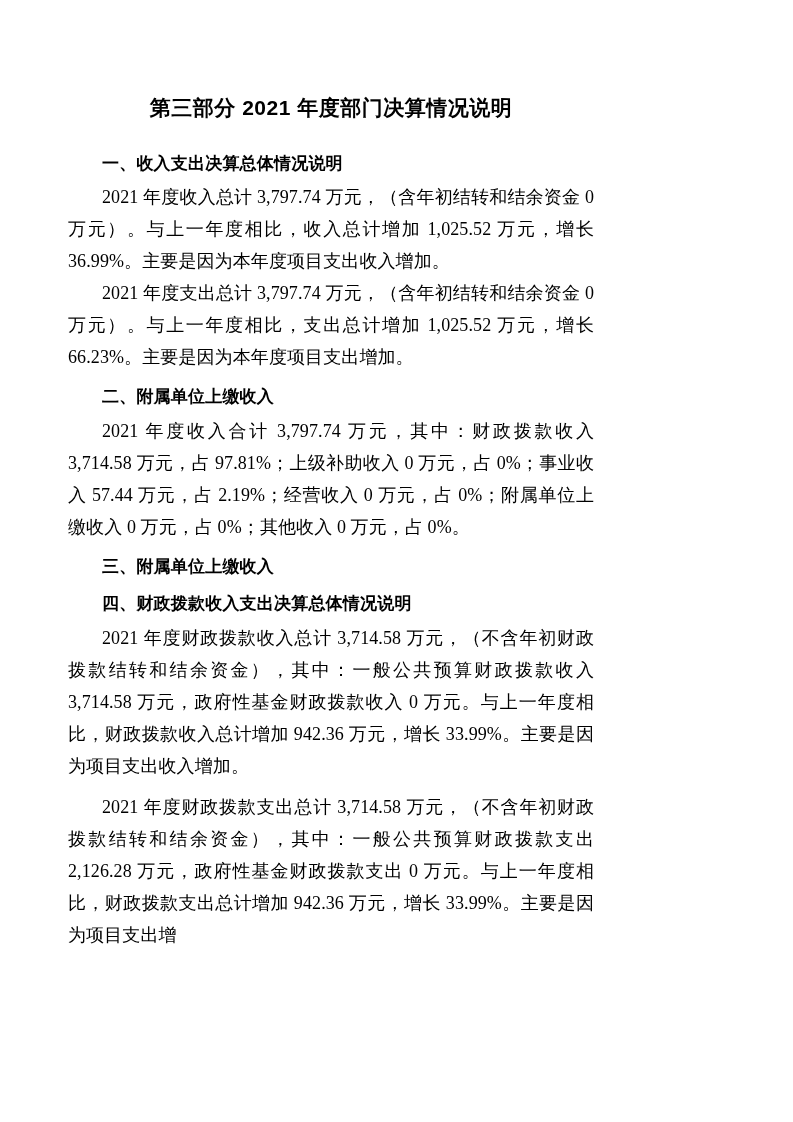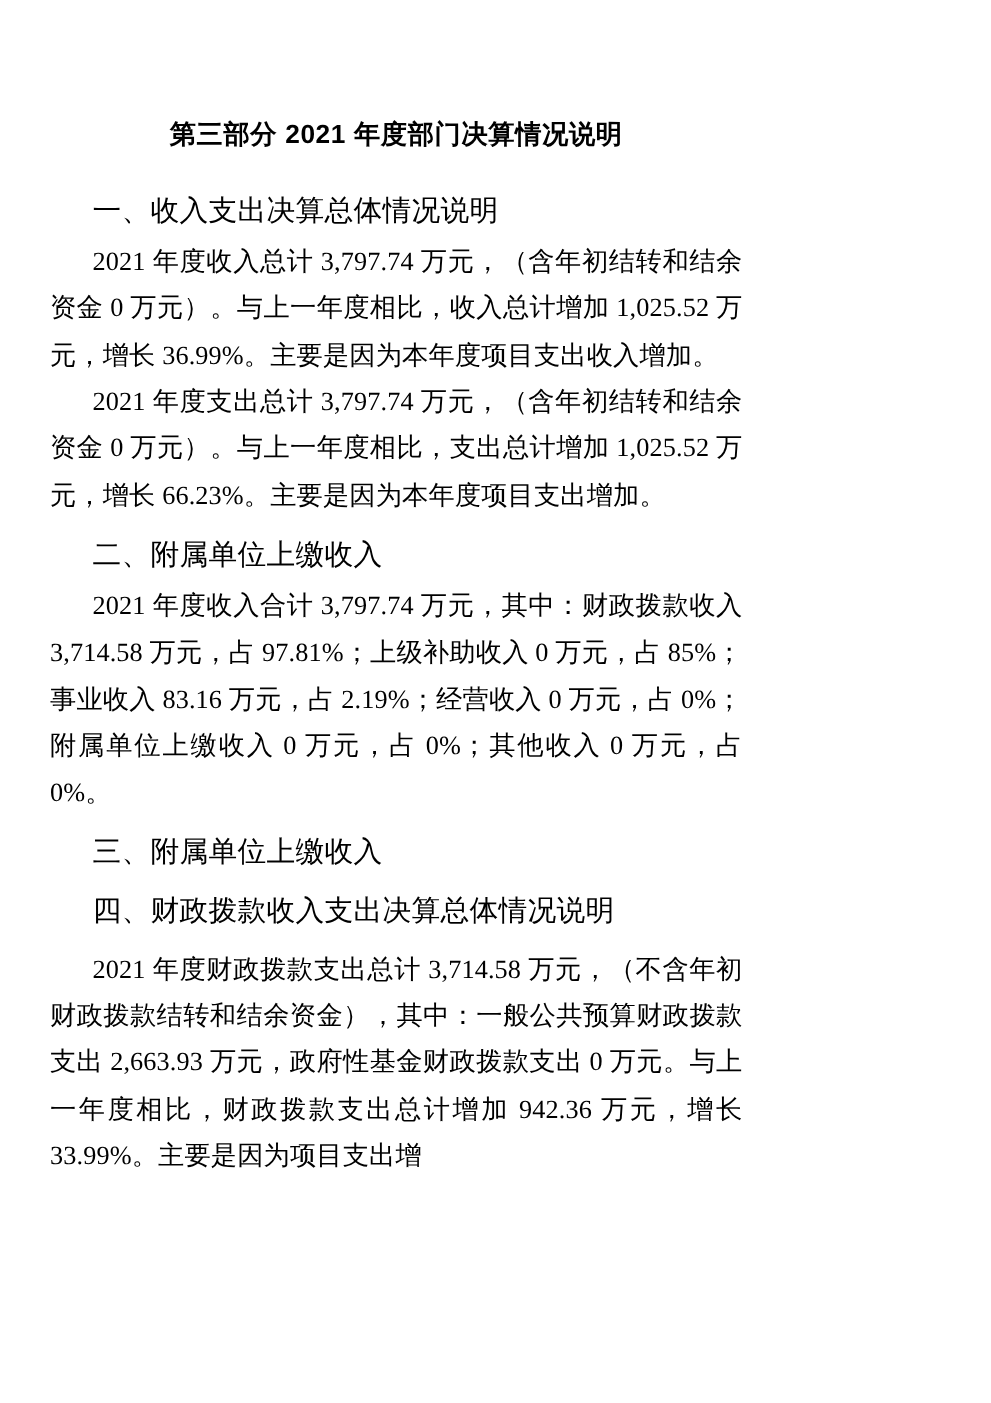--- a/index.html
+++ b/index.html
@@ -12,43 +12,43 @@
     height: 1122px;
     font-family: "Liberation Serif", "DejaVu Serif", serif;
     color: #000000;
     position: relative;
     overflow: hidden;
   }
   .page {
     width: 666px;
     height: 1122px;
     box-sizing: border-box;
-    padding: 78px 72px 60px 40px;
+    padding: 78px 72px 60px 68px;
     position: relative;
   }
   .doc-title {
     text-align: center;
     font-size: 21px;
     font-weight: bold;
     font-family: "Liberation Sans", "DejaVu Sans", sans-serif;
     letter-spacing: 0.5px;
     margin: 14px 0 26px 0;
     line-height: 1.5;
   }
   .section-heading {
-    font-size: 23px;
-    font-weight: normal;
+    font-size: 17px;
+    font-weight: bold;
     font-family: "Liberation Sans", "DejaVu Sans", sans-serif;
     text-indent: 34px;
     margin: 10px 0 4px 0;
     line-height: 1.62;
     letter-spacing: 0.2px;
   }
   .para {
-    font-size: 21px;
+    font-size: 18px;
     line-height: 1.78;
     text-indent: 34px;
     text-align: justify;
     text-justify: inter-ideograph;
     margin: 0 0 0 0;
     letter-spacing: 0.1px;
   }
   .para.spaced {
     margin-top: 9px;
   }
@@ -58,20 +58,21 @@
 
 <div class="page">
 
   <h1 class="doc-title">第三部分 2021 年度部门决算情况说明</h1>
 
   <h2 class="section-heading">一、收入支出决算总体情况说明</h2>
   <p class="para">2021 年度收入总计 3,797.74 万元，（含年初结转和结余资金 0 万元）。与上一年度相比，收入总计增加 1,025.52 万元，增长 36.99%。主要是因为本年度项目支出收入增加。</p>
   <p class="para">2021 年度支出总计 3,797.74 万元，（含年初结转和结余资金 0 万元）。与上一年度相比，支出总计增加 1,025.52 万元，增长 66.23%。主要是因为本年度项目支出增加。</p>
 
   <h2 class="section-heading">二、附属单位上缴收入</h2>
-  <p class="para">2021 年度收入合计 3,797.74 万元，其中：财政拨款收入 3,714.58 万元，占 97.81%；上级补助收入 0 万元，占 85%；事业收入 83.16 万元，占 2.19%；经营收入 0 万元，占 0%；附属单位上缴收入 0 万元，占 0%；其他收入 0 万元，占 0%。</p>
+  <p class="para">2021 年度收入合计 3,797.74 万元，其中：财政拨款收入 3,714.58 万元，占 97.81%；上级补助收入 0 万元，占 0%；事业收入 57.44 万元，占 2.19%；经营收入 0 万元，占 0%；附属单位上缴收入 0 万元，占 0%；其他收入 0 万元，占 0%。</p>
 
   <h2 class="section-heading">三、附属单位上缴收入</h2>
 
   <h2 class="section-heading">四、财政拨款收入支出决算总体情况说明</h2>
-  <p class="para spaced">2021 年度财政拨款支出总计 3,714.58 万元，（不含年初财政拨款结转和结余资金），其中：一般公共预算财政拨款支出 2,663.93 万元，政府性基金财政拨款支出 0 万元。与上一年度相比，财政拨款支出总计增加 942.36 万元，增长 33.99%。主要是因为项目支出增</p>
+  <p class="para">2021 年度财政拨款收入总计 3,714.58 万元，（不含年初财政拨款结转和结余资金），其中：一般公共预算财政拨款收入 3,714.58 万元，政府性基金财政拨款收入 0 万元。与上一年度相比，财政拨款收入总计增加 942.36 万元，增长 33.99%。主要是因为项目支出收入增加。</p>
+  <p class="para spaced">2021 年度财政拨款支出总计 3,714.58 万元，（不含年初财政拨款结转和结余资金），其中：一般公共预算财政拨款支出 2,126.28 万元，政府性基金财政拨款支出 0 万元。与上一年度相比，财政拨款支出总计增加 942.36 万元，增长 33.99%。主要是因为项目支出增</p>
 
 </div>
 
 </body></html>

